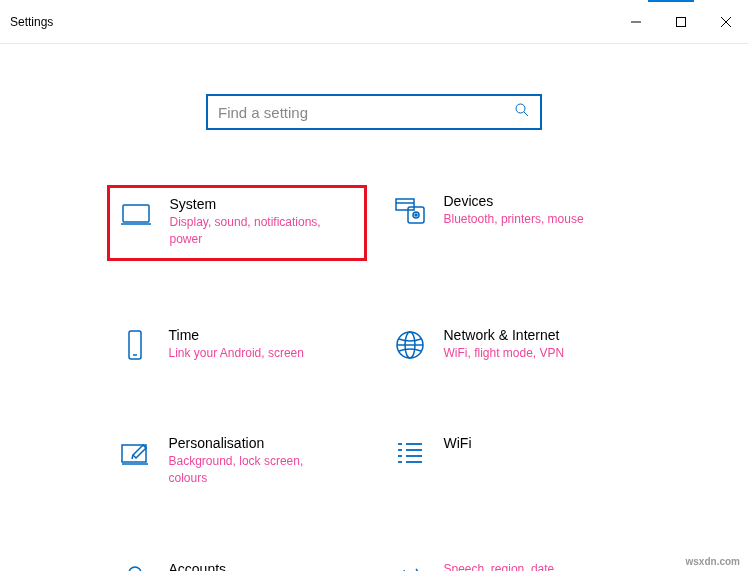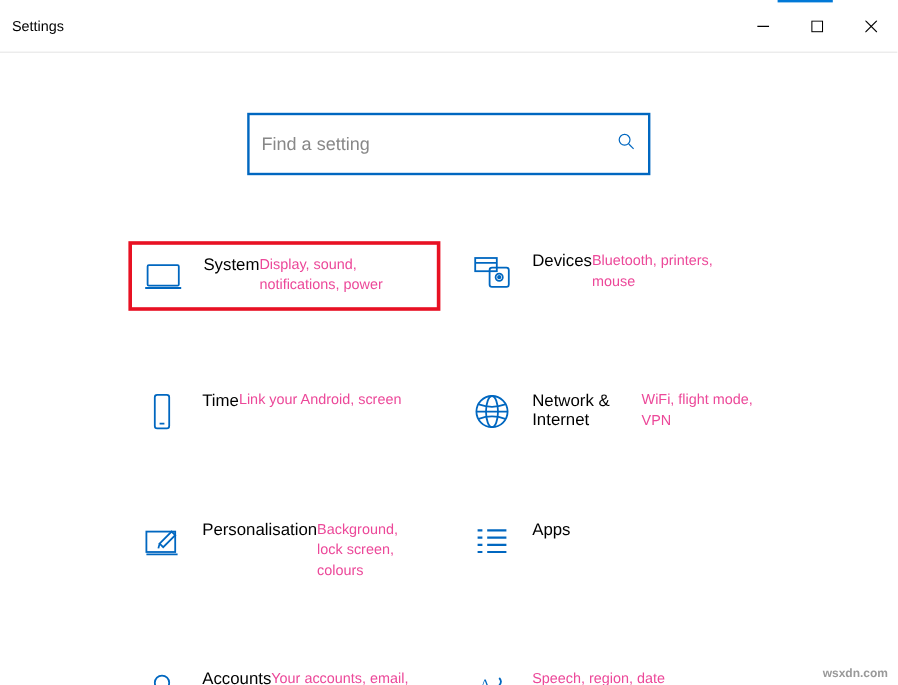--- a/index.html
+++ b/index.html
@@ -4,30 +4,30 @@
   <style>
     * { box-sizing: border-box; margin: 0; padding: 0; }
     body { font-family: "Segoe UI", Tahoma, Geneva, sans-serif; background: #fff; width: 748px; height: 571px; overflow: hidden; position: relative; }
     .titlebar { height: 44px; display: flex; align-items: center; justify-content: space-between; border-bottom: 1px solid #e8e8e8; padding-left: 10px; }
     .titlebar-title { font-size: 12px; color: #000; }
     .titlebar-controls { display: flex; height: 100%; }
     .titlebar-btn { width: 45px; height: 100%; display: flex; align-items: center; justify-content: center; cursor: pointer; }
     .titlebar-btn svg { width: 10px; height: 10px; }
     .accent-strip { position: absolute; top: 0; left: 648px; width: 46px; height: 2px; background: #0078d7; }
     .content { display: flex; flex-direction: column; align-items: center; padding-top: 50px; }
-    .search-wrap { width: 336px; height: 52px; border: 2px solid #0067c0; display: flex; align-items: center; padding: 0 10px; margin-bottom: 55px; }
+    .search-wrap { width: 336px; height: 36px; border: 2px solid #0067c0; display: flex; align-items: center; padding: 0 10px; margin-bottom: 55px; }
     .search-input { flex: 1; border: none; outline: none; font-size: 15px; font-family: inherit; color: #333; background: transparent; }
     .search-input::placeholder { color: #888; }
     .search-icon { color: #0067c0; }
     .grid { display: grid; grid-template-columns: 260px 260px; column-gap: 15px; row-gap: 58px; }
     .tile { display: flex; align-items: flex-start; gap: 18px; padding: 6px 10px; cursor: pointer; border: 2px solid transparent; }
     .tile.highlighted { border: 3px solid #e81123; padding: 8px 10px 10px 10px; }
     .tile-icon { width: 32px; height: 32px; flex-shrink: 0; color: #0067c0; display: flex; align-items: center; justify-content: center; margin-top: 2px; }
     .tile-icon svg { width: 32px; height: 32px; }
-    .tile-text { display: flex; flex-direction: row; }
+    .tile-text { display: flex; flex-direction: column; }
     .tile-title { font-size: 14px; color: #000; font-weight: 400; margin-bottom: 2px; }
     .tile-desc { font-size: 12px; color: #ec4899; line-height: 1.4; max-width: 170px; }
     .watermark { position: absolute; bottom: 4px; right: 8px; font-size: 10px; color: #999; font-weight: bold; }
   </style>
 </head>
 <body>
 
 <div class="accent-strip"></div>
 
 <div class="titlebar">
@@ -146,21 +146,21 @@
             <line x1="12" y1="7" x2="28" y2="7"></line>
             <line x1="4" y1="13" x2="8" y2="13"></line>
             <line x1="12" y1="13" x2="28" y2="13"></line>
             <line x1="4" y1="19" x2="8" y2="19"></line>
             <line x1="12" y1="19" x2="28" y2="19"></line>
             <line x1="4" y1="25" x2="8" y2="25"></line>
             <line x1="12" y1="25" x2="28" y2="25"></line>
           </svg>
       </div>
       <div class="tile-text">
-        <div class="tile-title">Apps</div>
+        <div class="tile-title">WiFi</div>
       </div>
     </div>
 
     <div class="tile">
       <div class="tile-icon">
         <svg viewBox="0 0 32 32" fill="none" stroke="currentColor" stroke-width="1.5">
             <circle cx="16" cy="10" r="6"></circle>
             <path d="M5 30 Q5 20 16 20 Q27 20 27 30"></path>
           </svg>
       </div>

